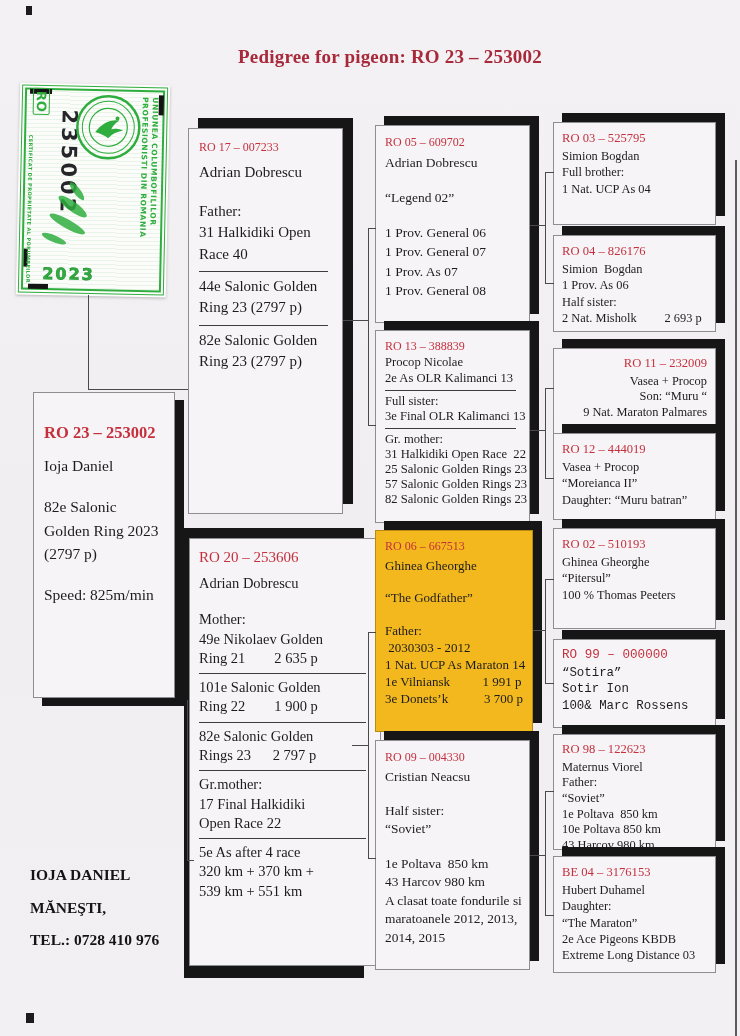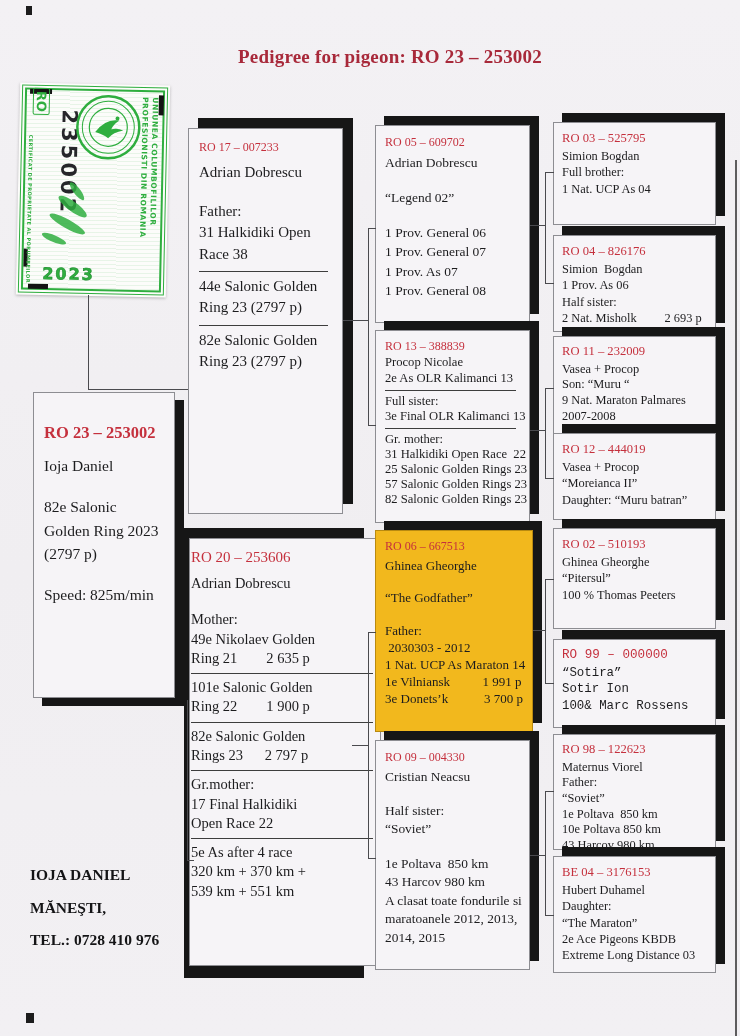--- a/index.html
+++ b/index.html
@@ -14,36 +14,36 @@
   .pbox .line{white-space:pre;min-height:1.18em;}
   .pbox .sep{border-top:1.3px solid #3d3d3d;margin:6px 0 4px 0;width:97%;height:0;}
 
   .box-subject{left:33px;top:392px;width:142px;height:306px;box-shadow:9px 8px 0 0 #161616;font-size:15.5px;line-height:1.5;padding:28px 10px;}
   .box-subject .box-id{font-size:16.5px;font-weight:bold;margin-bottom:8px;}
 
   .box-father{left:188px;top:128px;width:155px;height:386px;font-size:15px;line-height:1.42;padding:10px 10px;box-shadow:10px -10px 0 0 #161616;}
   .box-father .box-id{font-size:12px;margin-bottom:6px;}
 
   .mother-frame{position:absolute;left:184px;top:528px;width:180px;height:450px;background:#161616;}
-  .box-mother{position:absolute;left:5px;top:10px;width:192px;height:428px;background:#f6f4f7;border:1px solid #8d8d92;box-sizing:border-box;padding:9px 1px;font-size:14.5px;line-height:1.33;color:#1c1c1e;overflow:hidden;}
+  .box-mother{position:absolute;left:5px;top:10px;width:192px;height:428px;background:#f6f4f7;border:1px solid #8d8d92;box-sizing:border-box;padding:9px 9px;font-size:14.5px;line-height:1.33;color:#1c1c1e;overflow:hidden;}
   .box-mother .box-id{color:#c5303d;font-size:15px;margin-bottom:6px;}
   .box-mother .line{white-space:pre;min-height:1.18em;}
   .box-mother .sep{border-top:1.3px solid #3d3d3d;margin:5px 0 4px 0;width:97%;height:0;}
 
   .box-ff{left:375px;top:125px;width:155px;height:198px;font-size:13.5px;line-height:1.42;}
   .box-fm{left:375px;top:330px;width:155px;height:193px;font-size:12.6px;line-height:1.2;}
   .box-fm .sep{margin:4px 0 3px 0;}
   .box-mf{left:375px;top:530px;width:158px;height:202px;background:#f2b81d;border-color:#b98a10;font-size:13px;line-height:1.32;}
   .box-mm{left:375px;top:740px;width:155px;height:230px;font-size:13.4px;line-height:1.38;}
 
   .sbox{font-size:12.4px;line-height:1.3;padding:7px 8px;}
   .sbox .box-id{font-size:12.6px;}
   .box-fff{left:553px;top:122px;width:163px;height:103px;}
   .box-ffm{left:553px;top:235px;width:163px;height:97px;}
-  .box-fmf{left:553px;top:336px;width:163px;height:99px;line-height:1.26;}
+  .box-fmf{left:553px;top:348px;width:163px;height:99px;line-height:1.26;text-align:right;}
   .box-fmm{left:553px;top:433px;width:163px;height:87px;}
   .box-mff{left:553px;top:528px;width:163px;height:101px;}
   .box-mfm{left:553px;top:639px;width:163px;height:89px;font-family:Liberation Mono, monospace;}
   .box-mmf{left:553px;top:734px;width:163px;height:116px;line-height:1.26;}
   .box-mmm{left:553px;top:856px;width:163px;height:117px;line-height:1.3;}
 
   .owner{position:absolute;left:30px;top:866px;width:195px;font-weight:bold;font-size:15.5px;color:#141416;}
   .owner .o-name{margin-bottom:14px;}
   .owner .o-city{line-height:1.3;}
   .owner .o-phone{margin-top:13px;}
@@ -120,21 +120,21 @@
       <div class="line"></div>
       <div class="line">Speed: 825m/min</div>
     </div>
 
   <div class="pbox box-father">
       <div class="box-id">RO 17 – 007233</div>
       <div class="line">Adrian Dobrescu</div>
       <div class="line"></div>
       <div class="line">Father:</div>
       <div class="line">31 Halkidiki Open</div>
-      <div class="line">Race 38</div>
+      <div class="line">Race 40</div>
       <div class="sep"></div>
       <div class="line">44e Salonic Golden</div>
       <div class="line">Ring 23 (2797 p)</div>
       <div class="sep"></div>
       <div class="line">82e Salonic Golden</div>
       <div class="line">Ring 23 (2797 p)</div>
     </div>
   <div class="mother-frame">
     <div class="box-mother">
         <div class="box-id">RO 20 – 253606</div>

